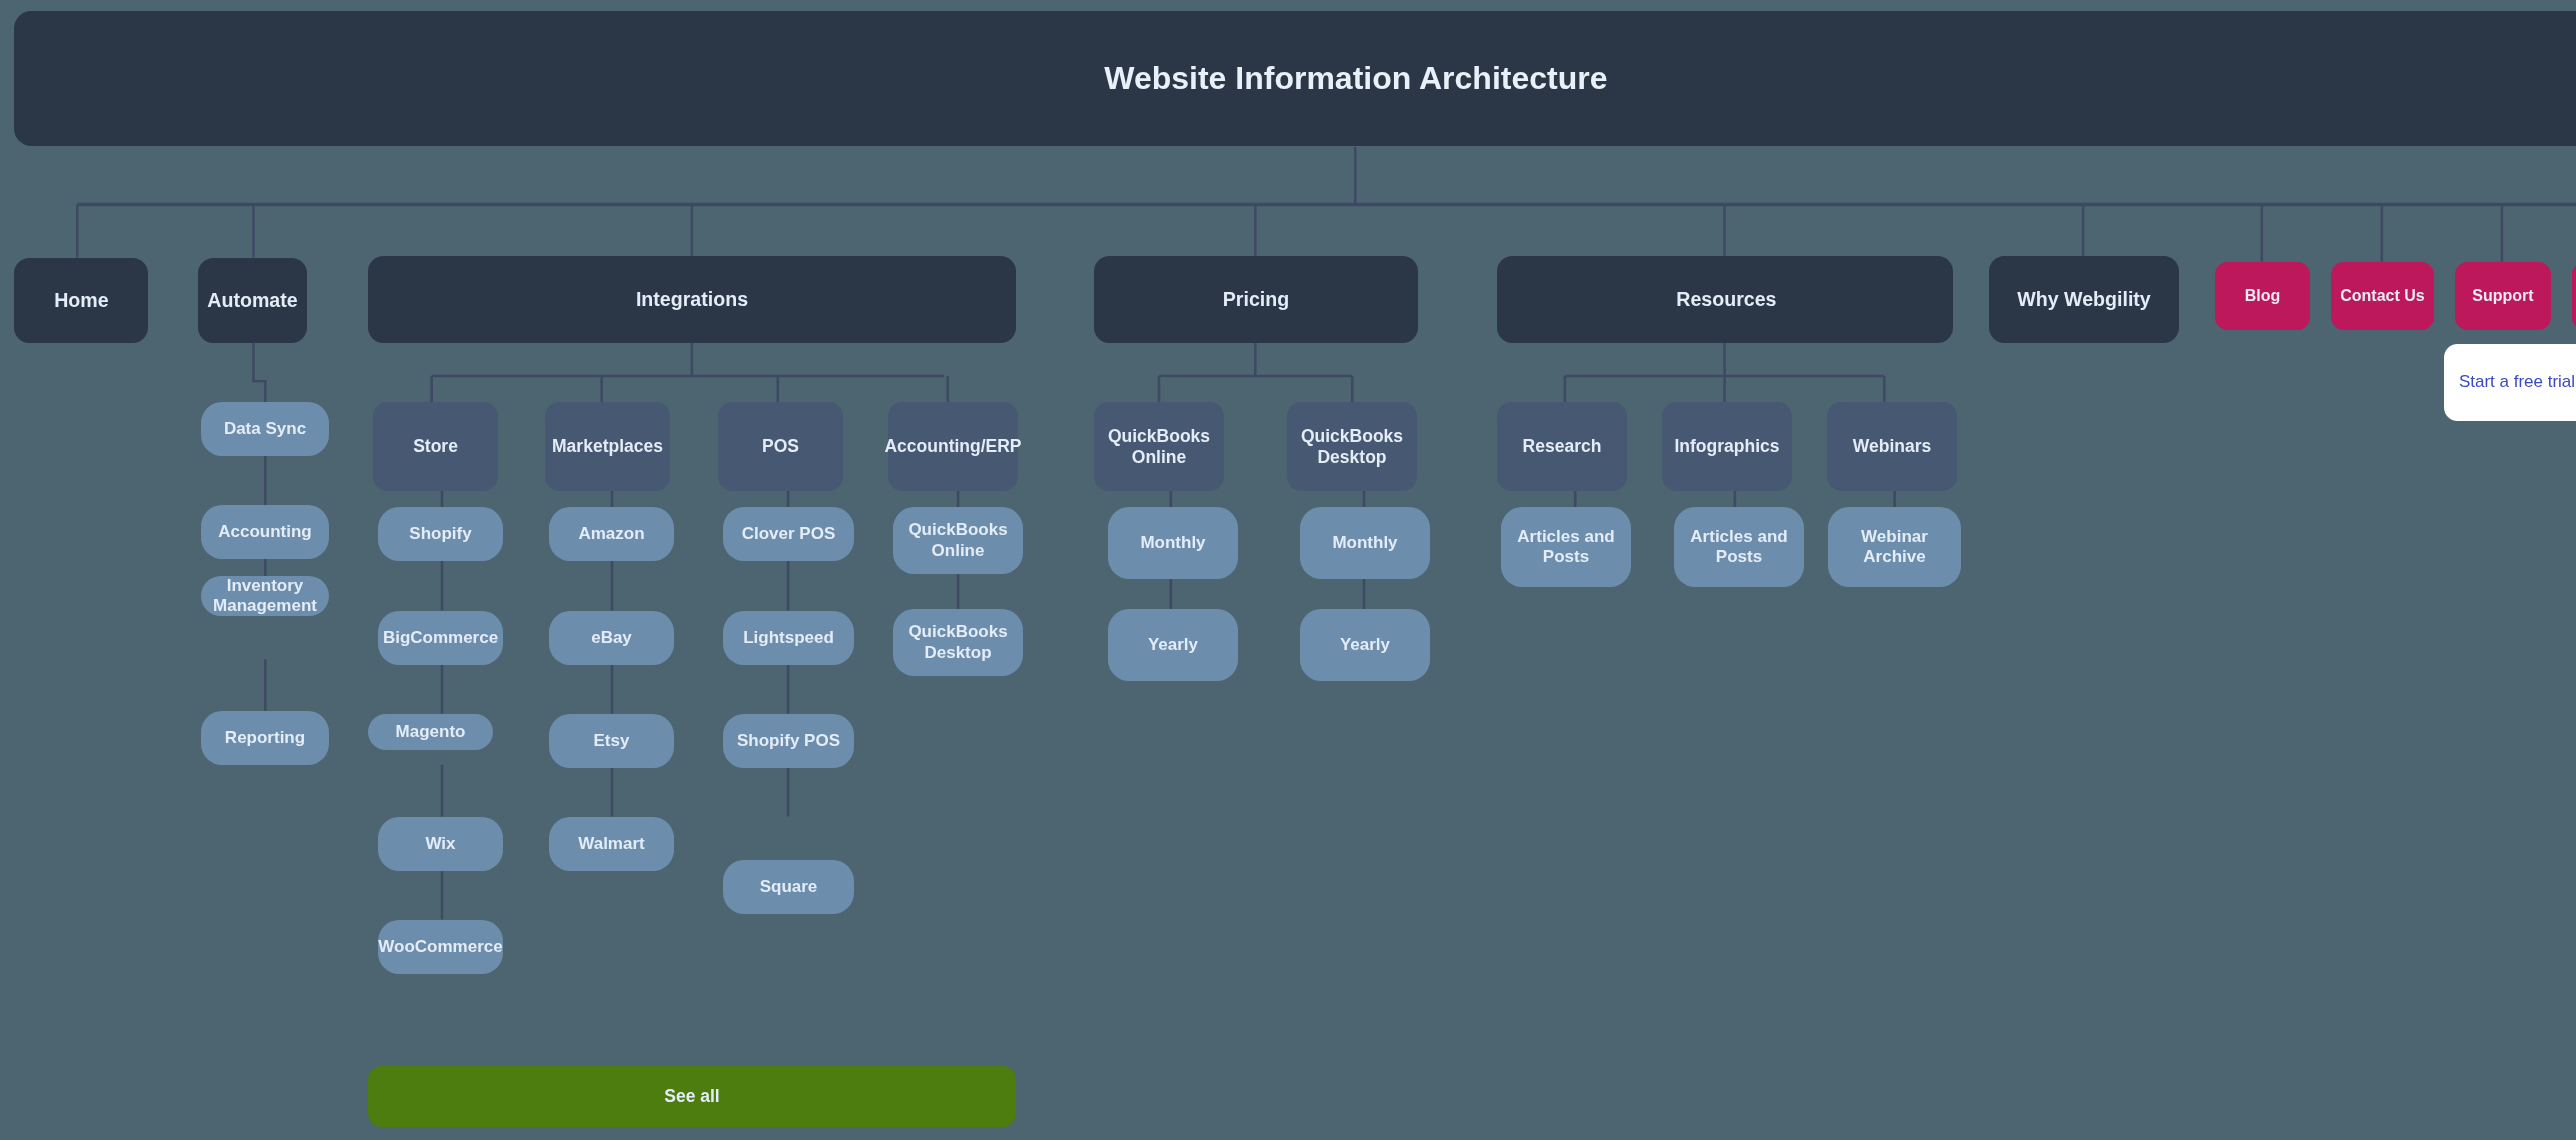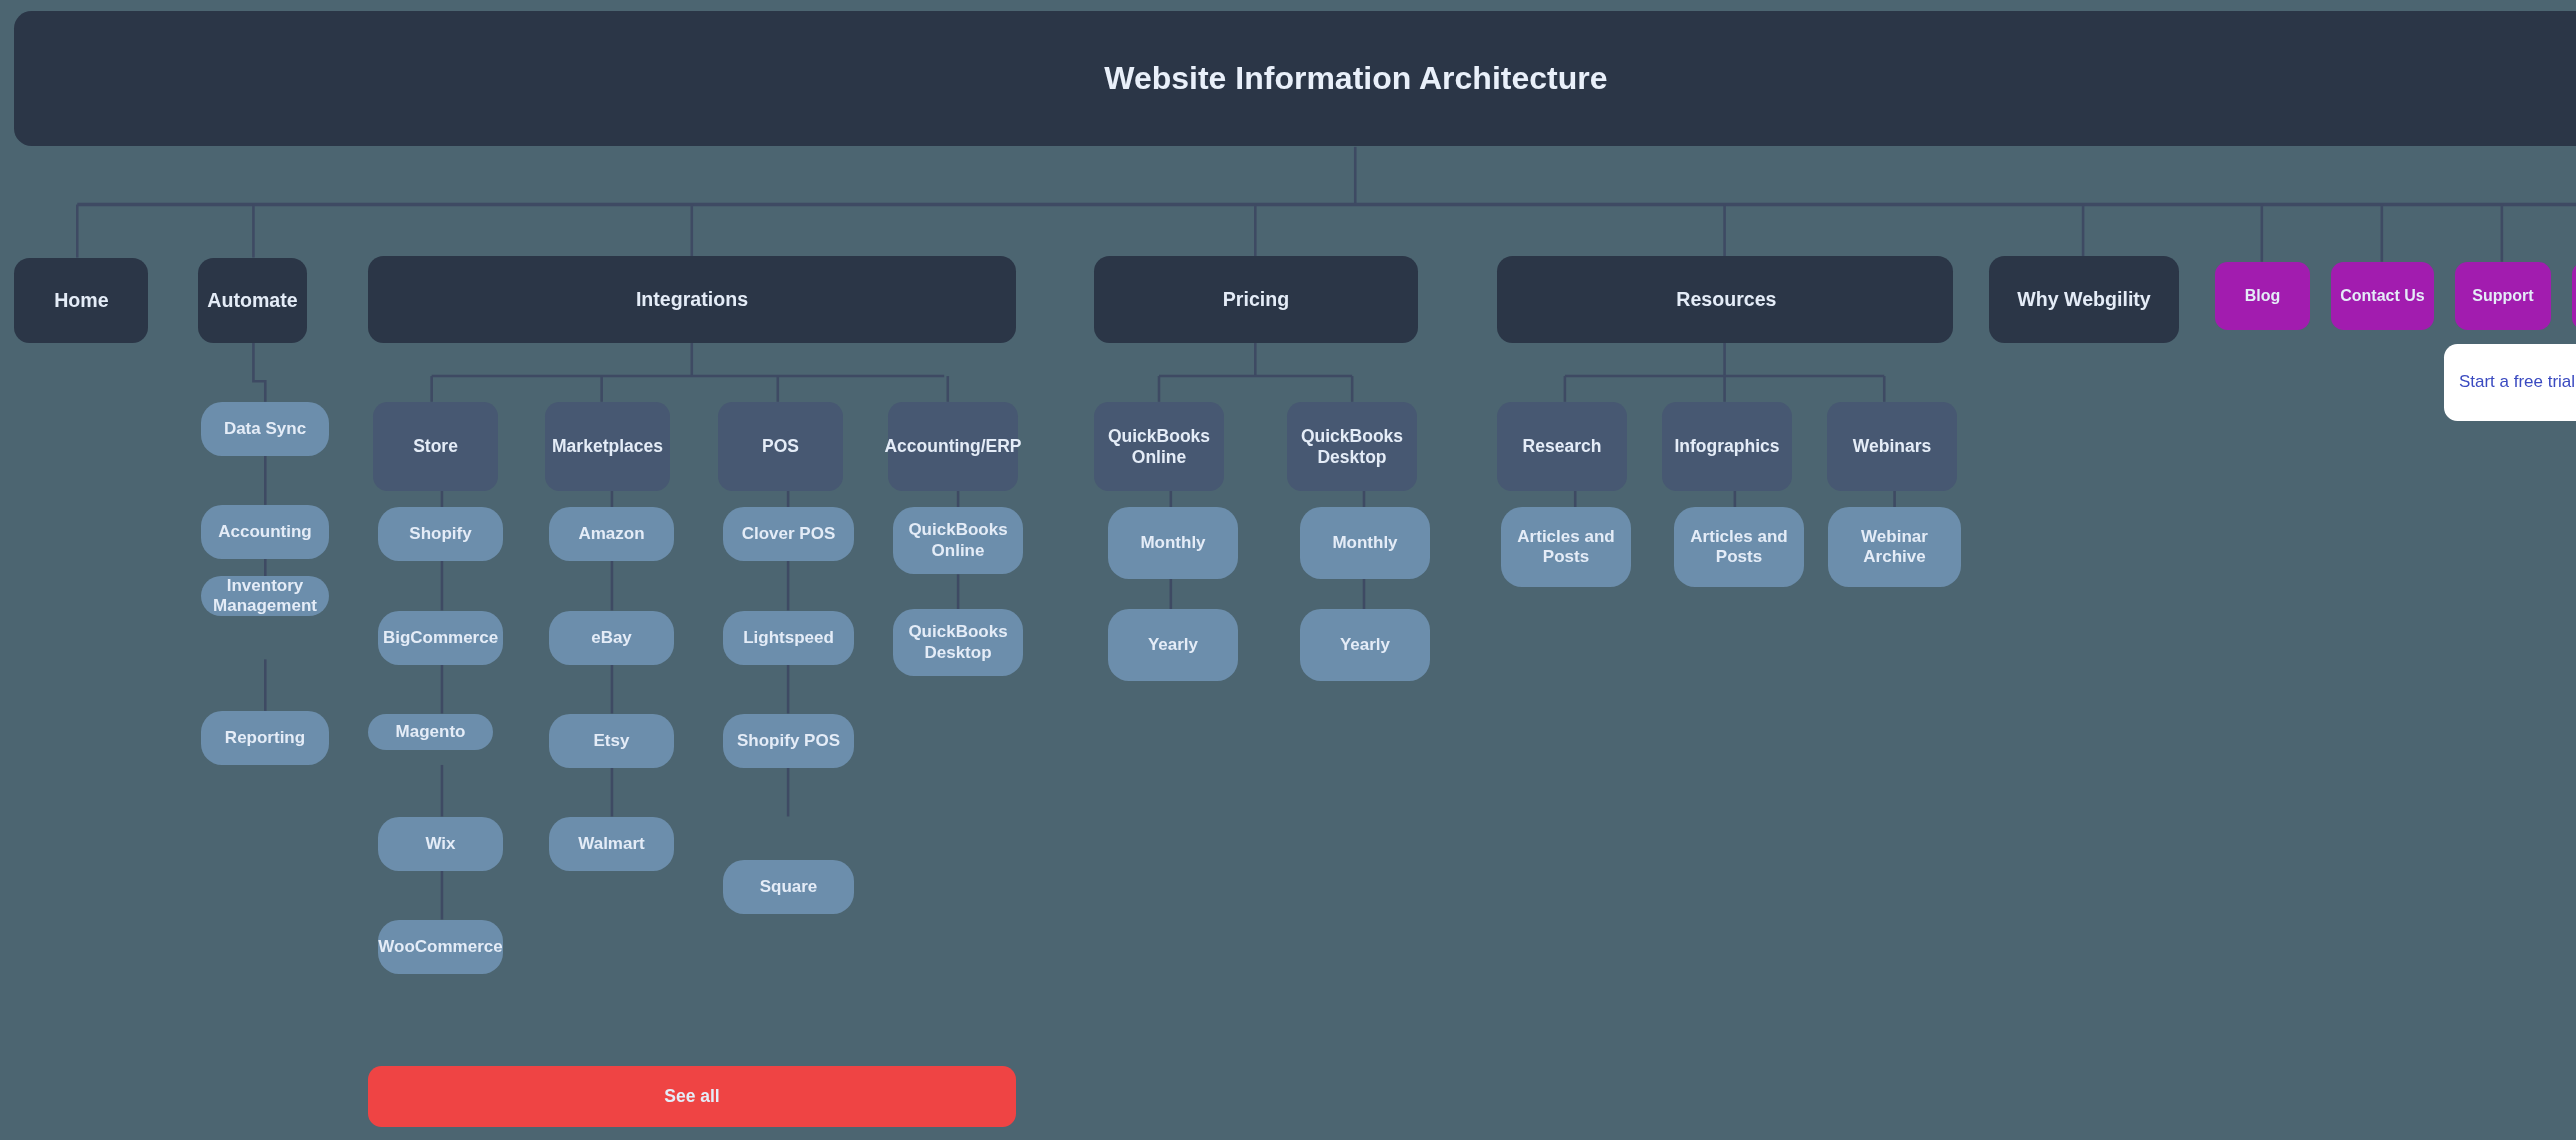--- a/index.html
+++ b/index.html
@@ -35,42 +35,42 @@
 
   
   .lvl1{
     background:#2B3647;
     font-size:19.6px;
     font-weight:bold;
     border-radius:15.5px;
   }
   
   .util{
-    background:#a21caf;
+    background:#be185d;
     font-size:16px;
     font-weight:bold;
     border-radius:12.4px;
   }
   
   .lvl2{
     background:#475872;
     font-size:17.5px;
     font-weight:bold;
     border-radius:14.4px;
   }
   
   .lvl3{
     background:#6C8EAC;
     font-size:17px;
     font-weight:bold;
     border-radius:21px;
   }
   
   .seeall{
-    background:#ef4444;
+    background:#4d7c0f;
     font-size:17.5px;
     font-weight:bold;
     border-radius:13.4px;
   }
   
   .cta-primary{
     background:#4242B5;
     font-size:17px;
     color:#FFFFFF;
     border-radius:13.4px;

